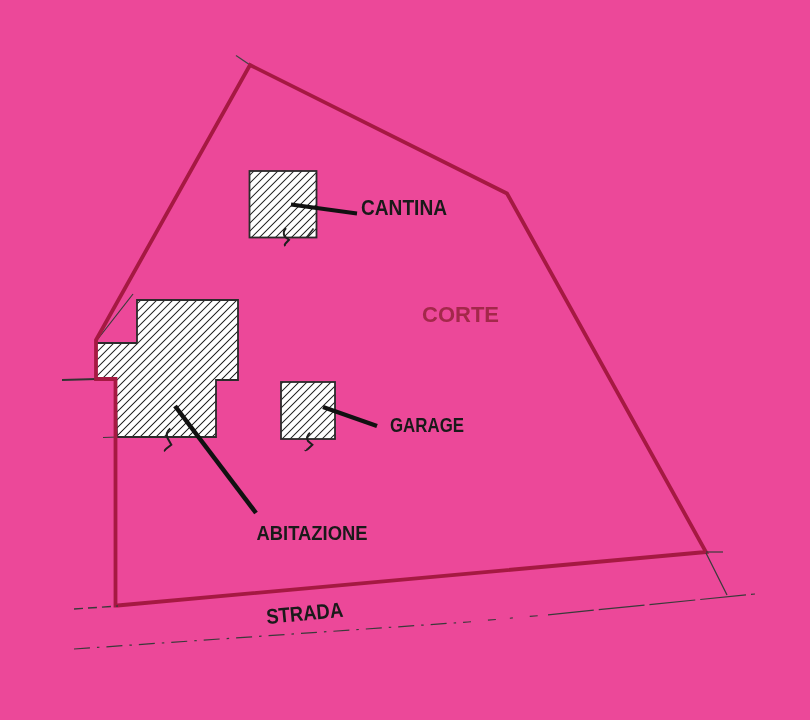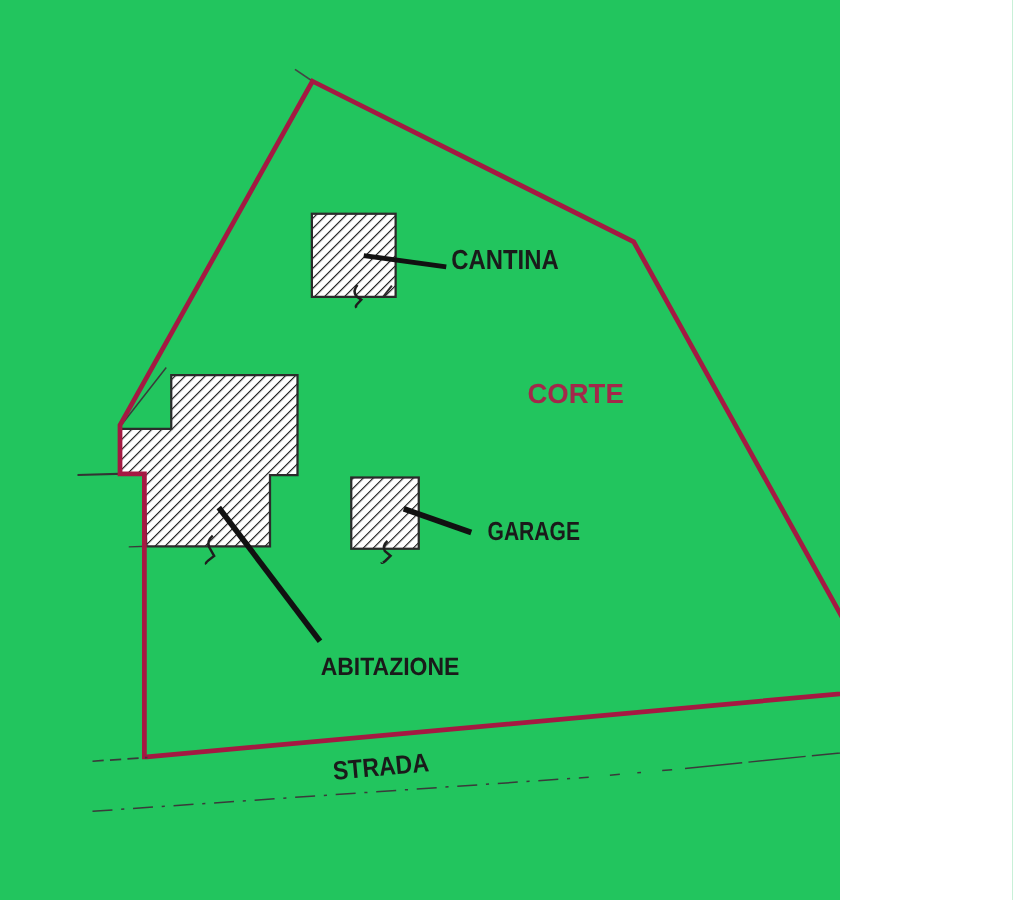--- a/index.html
+++ b/index.html
@@ -1,16 +1,16 @@
 <!DOCTYPE html>
 <html><head>
 <meta charset="utf-8">
 <style>
   html,body{margin:0;padding:0;background:#ffffff;}
-  .page{width:672px;height:720px;position:relative;background:#22c55e;overflow:hidden;}
+  .page{width:810px;height:720px;position:relative;background:#ec4899;overflow:hidden;}
   text{font-family:"Liberation Sans",sans-serif;font-weight:bold;}
 </style>
 </head>
 <body>
 <div class="page">
 <svg width="810" height="720" viewBox="0 0 810 720" xmlns="http://www.w3.org/2000/svg">
   <defs>
     <pattern id="hatch" width="5.66" height="5.66" patternUnits="userSpaceOnUse" patternTransform="rotate(-45 0 0)">
       <rect width="5.66" height="5.66" fill="#ffffff"></rect>
       <line x1="-1" y1="0" x2="6.66" y2="0" stroke="#242424" stroke-width="1.9"></line>

